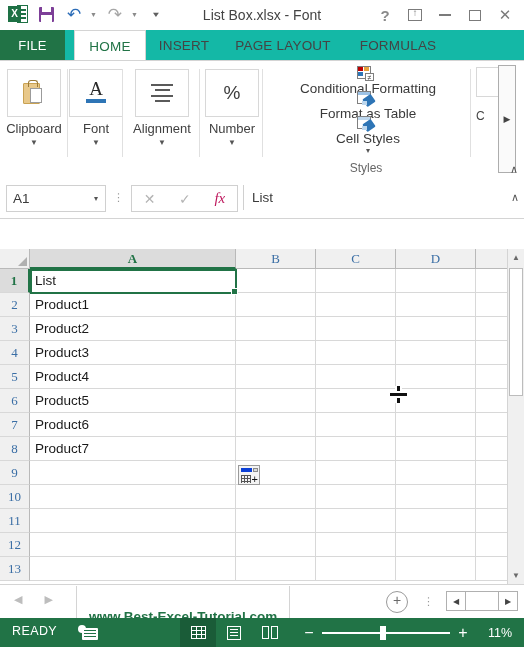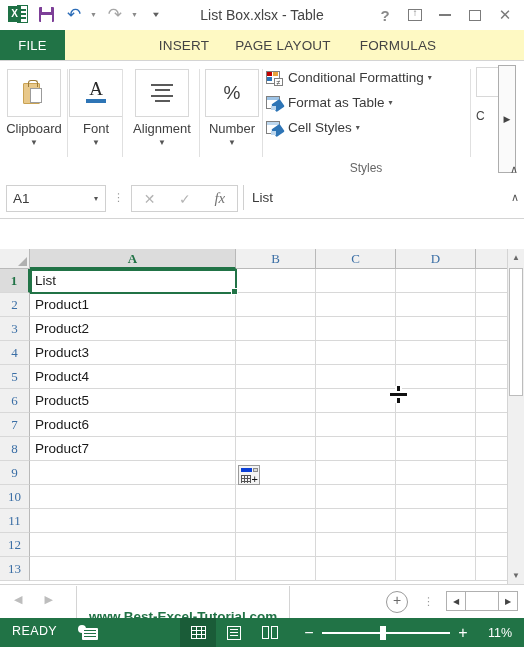--- a/index.html
+++ b/index.html
@@ -32,21 +32,21 @@
     text-align:center;font-size:14px;color:#444;}
   .wincontrols{position:absolute;right:6px;top:4px;display:flex;align-items:center;gap:4px;}
   .wc{width:26px;height:22px;display:flex;align-items:center;justify-content:center;color:#7b7b7b;font-size:15px;}
   .wc.help{font-size:15px;font-weight:bold;color:#8a8a8a;}
   .wc .ribbon-opt{width:14px;height:12px;border:1.4px solid #7b7b7b;position:relative;box-sizing:border-box;}
   .wc .ribbon-opt:after{content:"\2191";position:absolute;left:0;right:0;top:-3px;text-align:center;font-size:10px;line-height:12px;color:#7b7b7b;}
   .wc .mini{width:12px;height:1.6px;background:#7b7b7b;}
   .wc .maxi{width:12px;height:11px;border:1.5px solid #7b7b7b;box-sizing:border-box;}
 
   
-  .tabstrip{position:absolute;left:0;top:30px;width:524px;height:31px;background:#fef9c3;}
+  .tabstrip{position:absolute;left:0;top:30px;width:524px;height:31px;background:#14b8a6;}
   .tab{position:absolute;top:0;height:31px;line-height:31px;font-size:13.5px;color:#444;
     text-align:center;letter-spacing:.2px;}
   .tab.file{background:#217346;color:#fff;font-size:13px;}
   .tab.active{color:#217346;border-left:1px solid #d4d4d4;border-right:1px solid #d4d4d4;border-top:1px solid #d4d4d4;
     background:#fff;height:32px;box-sizing:border-box;}
   .tabstrip:after{content:"";position:absolute;left:0;top:30px;width:524px;height:1px;background:#d4d4d4;}
   .tab-overflow{position:absolute;right:2px;top:30px;width:14px;height:31px;display:flex;align-items:center;justify-content:center;color:#4a4a4a;font-size:10px;}
 
   
   .ribbon{position:absolute;left:0;top:61px;width:524px;height:117px;background:#fff;border-bottom:1px solid #d4d4d4;overflow:hidden;}
@@ -61,21 +61,21 @@
   .ico-clip .clp{position:absolute;left:5px;top:0;width:8px;height:6px;border:1.5px solid #9c7b36;border-bottom:none;border-radius:3px 3px 0 0;}
   .ico-clip .pg{position:absolute;left:7px;top:8px;width:12px;height:15px;background:#fff;border:1px solid #9b9b9b;box-sizing:border-box;}
   .ico-font{width:24px;height:26px;position:relative;color:#2a2a2a;}
   .ico-font span{position:absolute;left:0;right:0;top:-2px;text-align:center;font-size:19px;font-family:"Liberation Serif",serif;}
   .ico-font i{position:absolute;left:2px;right:2px;bottom:3px;height:4px;background:#2e75b6;display:block;}
   .ico-align{width:24px;height:18px;display:flex;flex-direction:column;justify-content:space-between;}
   .ico-align i{height:1.6px;background:#5a5a5a;display:block;margin:0 auto;}
   .ico-pct{font-size:19px;color:#3c3c3c;font-family:"Liberation Sans",sans-serif;}
 
   .styles-grp{position:absolute;left:266px;top:4px;width:200px;}
-  .style-row{display:flex;align-items:center;height:25px;font-size:13.5px;color:#3a3a3a;white-space:nowrap;}
+  .style-row{display:flex;align-items:center;height:25px;font-size:13.5px;color:#3a3a3a;white-space:nowrap;flex-direction:column;}
   .style-row .lbl{margin-left:4px;}
   .style-row .dd{margin-left:4px;font-size:8px;color:#555;}
   .sico{width:18px;height:16px;position:relative;flex:none;}
   .sico.cf i{position:absolute;box-sizing:border-box;}
   .sico.cf .g{left:0;top:1px;width:14px;height:13px;border:1px solid #7f7f7f;background:#fff;}
   .sico.cf .r1{left:1px;top:2px;width:5px;height:4px;background:#c00000;}
   .sico.cf .r2{left:7px;top:2px;width:5px;height:4px;background:#e8a33d;}
   .sico.cf .r3{left:1px;top:7px;width:5px;height:4px;background:#2e75b6;}
   .sico.cf .badge{left:8px;top:8px;width:9px;height:8px;background:#fff;border:1px solid #7f7f7f;font-size:7px;line-height:7px;text-align:center;color:#333;}
   .sico.tb .g{position:absolute;left:0;top:1px;width:14px;height:13px;border:1px solid #7f7f7f;background:#fff;box-sizing:border-box;}
@@ -95,21 +95,21 @@
   
   .fbar{position:absolute;left:0;top:178px;width:524px;height:40px;background:#fff;border-bottom:1px solid #d4d4d4;}
   .namebox{position:absolute;left:6px;top:7px;width:98px;height:25px;border:1px solid #d0d0d0;background:#fff;
     display:flex;align-items:center;}
   .namebox .nm{flex:1;padding-left:6px;font-size:13.5px;color:#3a3a3a;}
   .namebox .ddw{width:18px;text-align:center;font-size:8px;color:#555;}
   .fb-dots{position:absolute;left:113px;top:13px;font-size:11px;color:#999;line-height:12px;}
   .fbtns{position:absolute;left:131px;top:7px;width:105px;height:25px;border:1px solid #d0d0d0;background:#fff;
     display:flex;align-items:center;justify-content:space-around;}
   .fbtns span{font-size:14px;color:#b4b4b4;}
-  .fbtns .fx{color:#737373;font-style:italic;font-family:"Liberation Serif",serif;font-size:15px;}
+  .fbtns .fx{color:#be185d;font-style:italic;font-family:"Liberation Serif",serif;font-size:15px;}
   .finput{position:absolute;left:243px;top:7px;right:22px;height:25px;border-left:1px solid #d0d0d0;
     display:flex;align-items:center;padding-left:8px;font-size:13.5px;color:#3a3a3a;background:#fff;}
   .fb-expand{position:absolute;right:5px;top:13px;font-size:11px;color:#555;}
 
   
   .gridwrap{position:absolute;left:0;top:219px;width:524px;height:365px;background:#fff;overflow:hidden;}
   .corner{position:absolute;left:0;top:30px;width:30px;height:20px;background:#f0f0f0;border-right:1px solid #b9b9b9;border-bottom:1px solid #b9b9b9;box-sizing:border-box;}
   .corner:after{content:"";position:absolute;right:2px;bottom:2px;border-style:solid;border-width:0 0 9px 9px;border-color:transparent transparent #b0b0b0 transparent;}
   .colhead{position:absolute;top:30px;height:20px;background:#f0f0f0;border-right:1px solid #b9b9b9;border-bottom:1px solid #b9b9b9;
     box-sizing:border-box;text-align:center;font-size:13px;line-height:19px;color:#3a6ea5;font-family:"Liberation Serif",serif;}
@@ -202,38 +202,39 @@
         </div>
       <span class="caret">▼</span>
       <div class="qat-btn">
           <span class="redo-ico">↷</span>
         </div>
       <span class="caret">▼</span>
       <div class="qat-btn">
           <span class="qat-more">▼</span>
         </div>
     </div>
-    <div class="title-text">List Box.xlsx - Table</div>
+    <div class="title-text">List Box.xlsx - Font</div>
     <div class="wincontrols">
       <div class="wc help">?</div>
       <div class="wc">
           <div class="ribbon-opt"></div>
         </div>
       <div class="wc">
           <div class="mini"></div>
         </div>
       <div class="wc">
           <div class="maxi"></div>
         </div>
       <div class="wc">✕</div>
     </div>
   </div>
 
   <div class="tabstrip">
     <div class="tab file" style="left:0;width:65px;">FILE</div>
+    <div class="tab active" style="left:74px;width:72px;">HOME</div>
     <div class="tab" style="left:222px;width:122px;">PAGE LAYOUT</div>
     <div class="tab" style="left:150px;width:68px;">INSERT</div>
     <div class="tab" style="left:348px;width:100px;">FORMULAS</div>
     <div class="tab-overflow">▶</div>
   </div>
 
   <div class="ribbon">
 
     <div class="grp" style="left:0;width:68px;">
       <div class="grp-btn">

